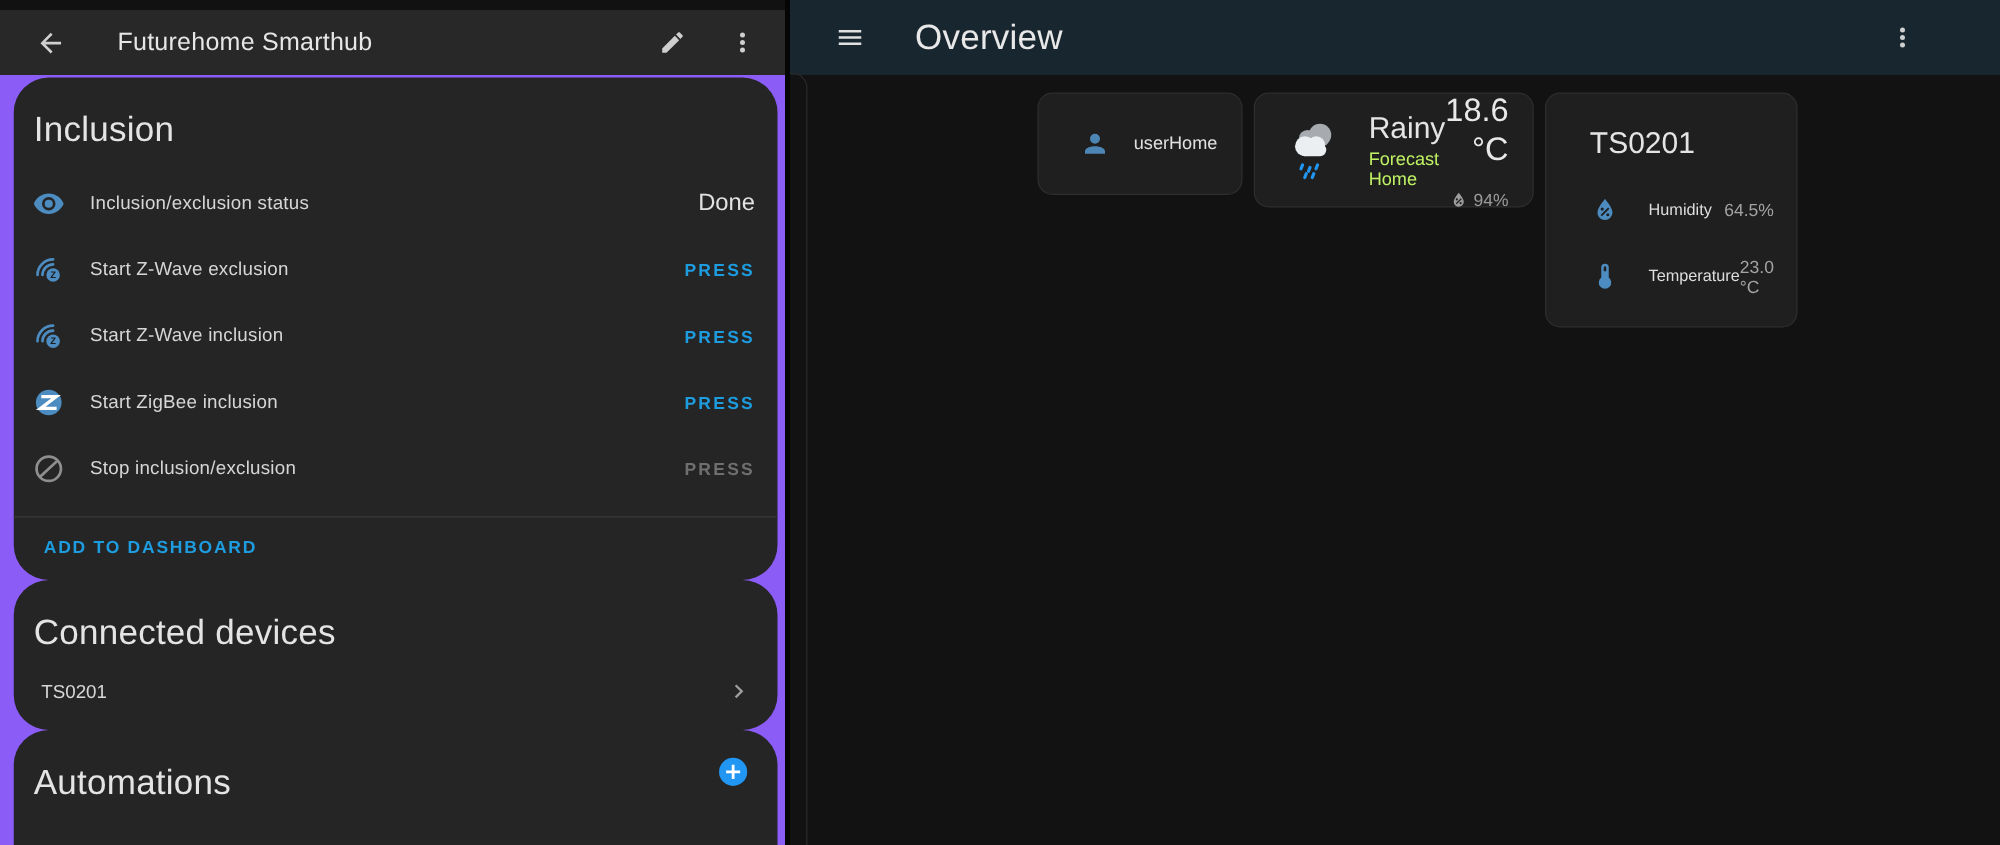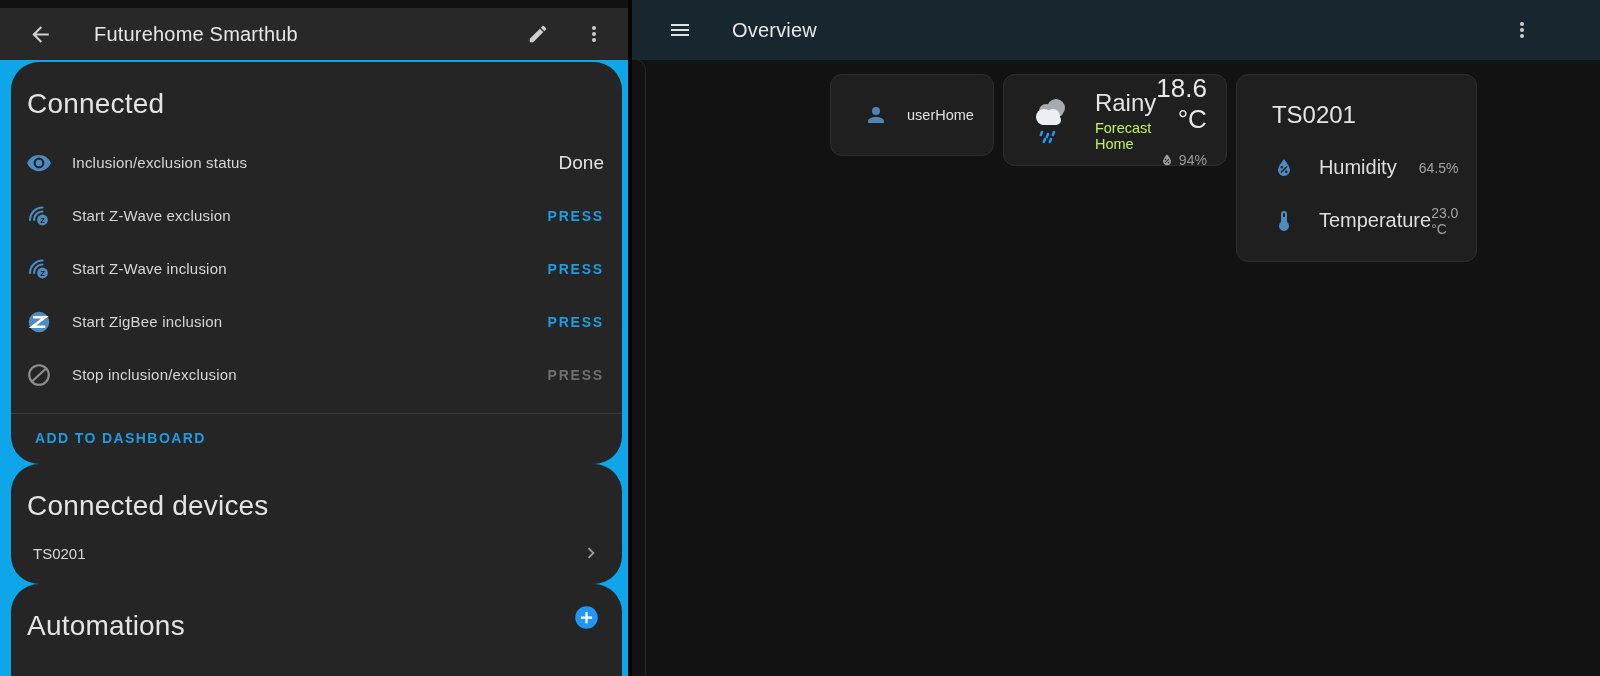--- a/index.html
+++ b/index.html
@@ -1,21 +1,21 @@
 <!DOCTYPE html>
 <html><head>
 <meta charset="utf-8">
 <style>
   * { box-sizing: border-box; margin: 0; padding: 0; }
   html,body { background:#000; }
   body { font-family:"Liberation Sans", sans-serif; }
   .screen { position:relative; width:1600px; height:676px; background:#0a0a0a; overflow:hidden; }
 
   
-  .left-panel { position:absolute; left:0; top:0; width:628px; height:676px; background:#0ea5e9; overflow:hidden; }
+  .left-panel { position:absolute; left:0; top:0; width:628px; height:676px; background:#8b5cf6; overflow:hidden; }
   .statusbar { height:8px; background:#111; }
   .app-header { height:52px; background:#282828; display:flex; align-items:center; padding:0 14px 0 20px; }
   .app-header .title { color:#e6e6e6; font-size:20px; margin-left:34px; letter-spacing:.2px; flex:0 1 auto; }
   .app-header .spacer { flex:1; }
   .icon-btn { display:flex; align-items:center; justify-content:center; width:40px; height:40px; cursor:pointer; }
   svg { display:block; }
 
   .card-l { background:#252525; border-radius:28px; margin:0 6px 0 11px; }
   .card-l + .card-l { }
   .card-l .card-title { color:#e4e4e4; font-size:28px; font-weight:400; padding:26px 18px 16px 16px; letter-spacing:.2px; }
@@ -37,21 +37,21 @@
 
   .automations-card { position:relative; height:120px; }
   .plus-fab { position:absolute; right:22px; top:20px; width:27px; height:27px; cursor:pointer; }
 
   
   .panel-divider { position:absolute; left:628px; top:0; width:4px; height:676px; background:#050505; }
 
   
   .right-panel { position:absolute; left:632px; top:0; width:968px; height:676px; background:#121212; overflow:hidden; }
   .ha-header { height:60px; background:#18262f; display:flex; align-items:center; padding:0 58px 0 28px; }
-  .ha-header .title { color:#e8e8e8; font-size:20px; margin-left:32px; letter-spacing:.2px; }
+  .ha-header .title { color:#e8e8e8; font-size:28px; margin-left:32px; letter-spacing:.2px; }
   .ha-header .spacer { flex:1; }
   .view-edge { position:absolute; left:-11px; top:58px; height:650px; width:25px; border:1px solid #282828; border-radius:18px; pointer-events:none; }
 
   .cards-col { position:absolute; left:198px; top:74px; width:542px; display:flex; flex-direction:row; gap:9px; }
   .card-r { background:#1f1f1f; border:1px solid #2e2e2e; border-radius:12px; }
 
   .user-card { height:82px; display:flex; align-items:center; padding:0 19px 0 33px; cursor:pointer; }
   .user-card .name { color:#e1e1e1; font-size:14.5px; margin-left:19px; }
   .user-card .loc { margin-left:auto; color:#e1e1e1; font-size:14.5px; }
 
@@ -60,21 +60,21 @@
   .weather-main .cond { color:#e4e4e4; font-size:24px; font-weight:400; }
   .weather-main .sub { color:#bef264; font-size:14.5px; margin-top:3px; }
   .weather-right { margin-left:auto; text-align:right; }
   .weather-right .temp { color:#e8e8e8; font-size:26px; font-weight:400; }
   .weather-right .hum { color:#9b9b9b; font-size:14px; margin-top:17px; display:flex; align-items:center; justify-content:flex-end; gap:4px; }
 
   .sensor-card { padding:26px 0 14px 0; }
   .sensor-card .card-title-r { color:#e4e4e4; font-size:24px; font-weight:400; padding:0 20px 12px 35px; }
   .sensor-row { display:flex; align-items:center; height:53px; padding:0 18px 0 35px; cursor:pointer; }
   .sensor-row .row-icon { width:24px; height:24px; flex:0 0 24px; }
-  .sensor-row .row-label { margin-left:23px; color:#dedede; font-size:20px; }
+  .sensor-row .row-label { margin-left:23px; color:#dedede; font-size:13px; }
   .sensor-row .row-value { margin-left:auto; color:#a3a3a3; font-size:14px; }
 </style>
 </head>
 <body>
 
 <div class="screen">
 
   <div class="left-panel">
     <div class="statusbar"></div>
 
@@ -98,21 +98,21 @@
       <div class="icon-btn">
         <span>
           <svg width="24" height="24" viewBox="0 0 24 24">
               <path fill="#cfcfcf" d="M12,16A2,2 0 0,1 14,18A2,2 0 0,1 12,20A2,2 0 0,1 10,18A2,2 0 0,1 12,16M12,10A2,2 0 0,1 14,12A2,2 0 0,1 12,14A2,2 0 0,1 10,12A2,2 0 0,1 12,10M12,4A2,2 0 0,1 14,6A2,2 0 0,1 12,8A2,2 0 0,1 10,6A2,2 0 0,1 12,4Z"></path>
             </svg>
         </span>
       </div>
     </div>
 
     <div class="card-l" style="margin-top:2px;">
-      <div class="card-title">Connected</div>
+      <div class="card-title">Inclusion</div>
 
       <div class="diag-row">
         <span class="row-icon">
           <svg width="26" height="26" viewBox="0 0 24 24">
               <path fill="#4d8cc0" d="M12,9A3,3 0 0,0 9,12A3,3 0 0,0 12,15A3,3 0 0,0 15,12A3,3 0 0,0 12,9M12,17A5,5 0 0,1 7,12A5,5 0 0,1 12,7A5,5 0 0,1 17,12A5,5 0 0,1 12,17M12,4.5C7,4.5 2.73,7.61 1,12C2.73,16.39 7,19.5 12,19.5C17,19.5 21.27,16.39 23,12C21.27,7.61 17,4.5 12,4.5Z"></path>
             </svg>
         </span>
         <span class="row-label">Inclusion/exclusion status</span>
         <span class="row-value">Done</span>
       </div>

